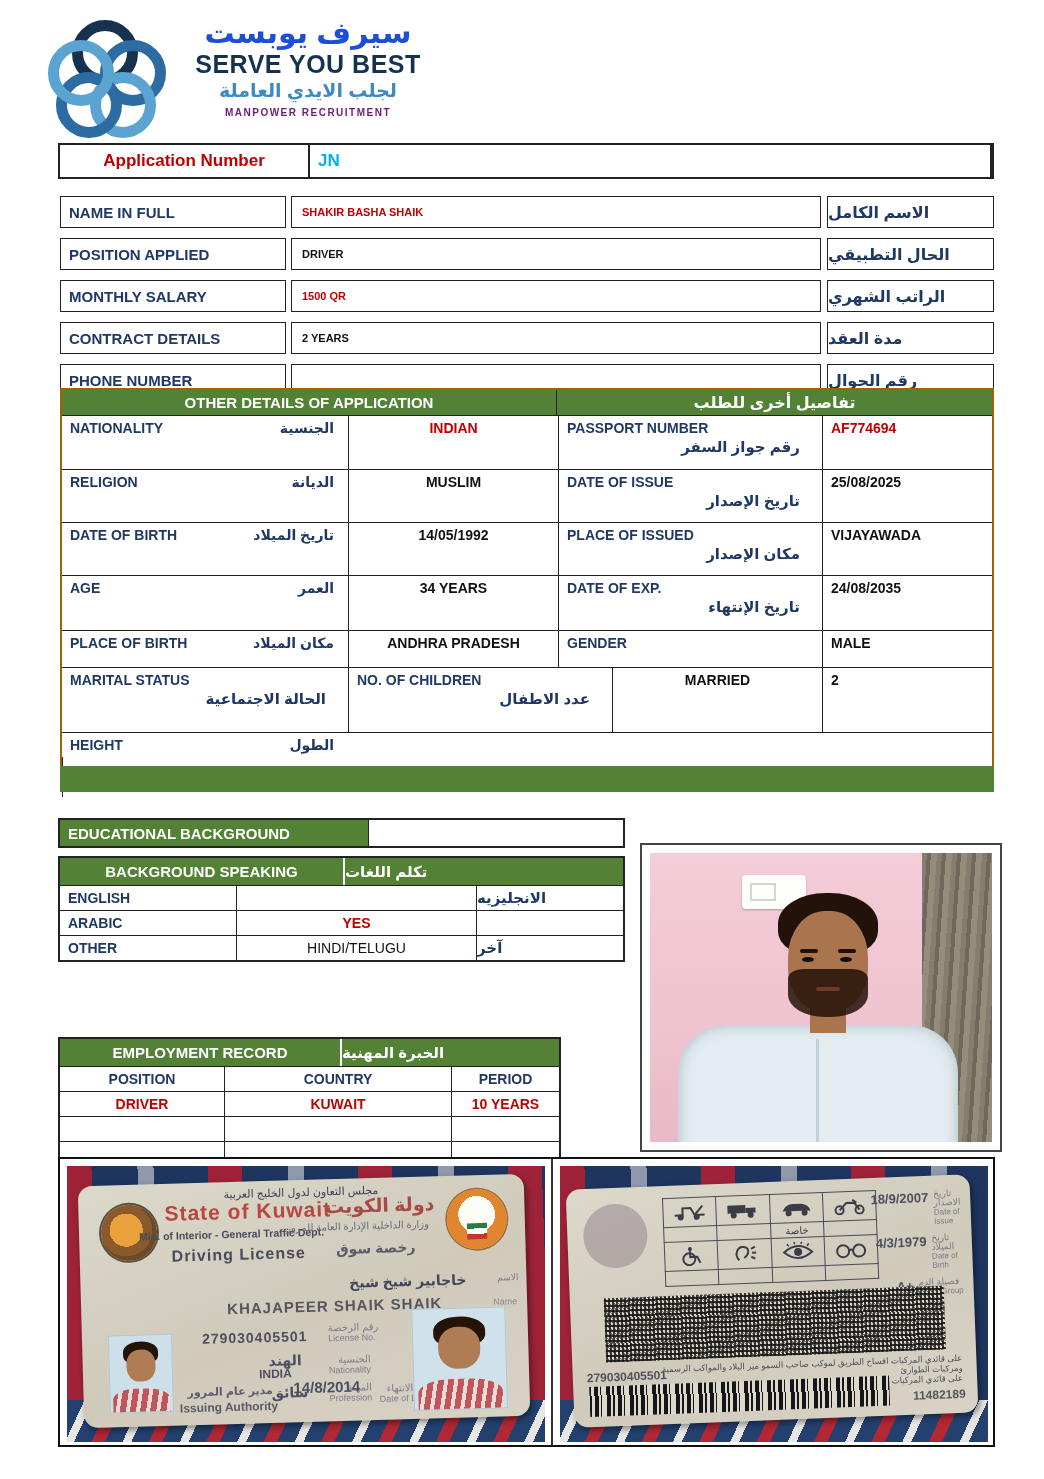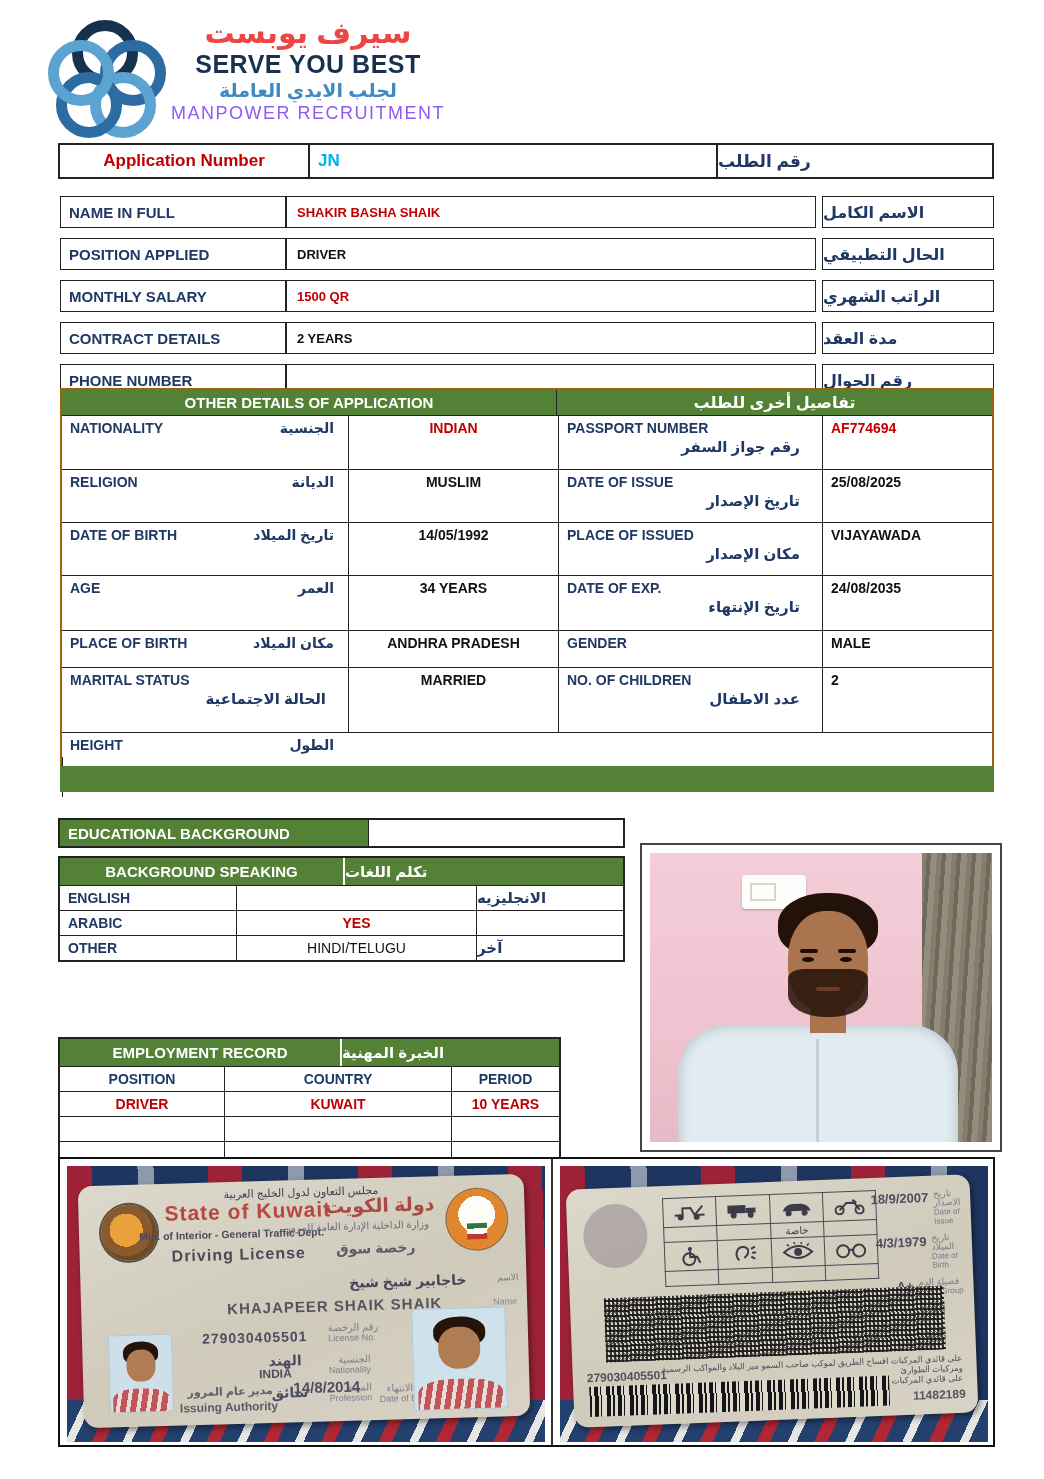--- a/index.html
+++ b/index.html
@@ -9,33 +9,33 @@
   .navy{color:#1f3864;}
   .red{color:#c00000;}
   .cyan{color:#00b0f0;}
   .rtl{direction:rtl;}
   
   .logo-wrap{left:46px;top:16px;width:420px;height:120px;}
   .knot{left:2px;top:4px;width:96px;height:100px;}
   .ring{position:absolute;width:44px;height:44px;border-radius:50%;border:11px solid #16324f;}
   .r2{border-color:#2d6ca2;} .r3{border-color:#5ba3d0;}
   .logo-text{left:112px;top:0;width:300px;text-align:center;}
-  .logo-ar{font-size:30px;font-weight:bold;color:#ef4444;line-height:34px;}
+  .logo-ar{font-size:30px;font-weight:bold;color:#1d4ed8;line-height:34px;}
   .logo-en{font-size:25px;font-weight:bold;color:#16324f;letter-spacing:.5px;line-height:28px;}
   .logo-ar2{font-size:19px;font-weight:bold;color:#3e8ac2;line-height:26px;}
-  .logo-en2{font-size:18px;font-weight:normal;color:#8b5cf6;letter-spacing:1.5px;line-height:18px;}
+  .logo-en2{font-size:10px;font-weight:bold;color:#701a75;letter-spacing:1.5px;line-height:18px;}
   
   .app-row{left:58px;top:143px;width:936px;height:36px;border:2px solid #222;display:flex;box-sizing:border-box;}
   .app-row .c1{width:248px;border-right:2px solid #222;display:flex;align-items:center;justify-content:center;font-size:17px;font-weight:bold;}
   .app-row .c2{flex:1;border-right:2px solid #222;display:flex;align-items:center;padding-left:8px;font-size:17px;font-weight:bold;}
   .app-row .c3{width:264px;display:flex;align-items:center;justify-content:flex-end;padding-right:10px;font-size:17px;font-weight:bold;direction:rtl;}
   
   .m-row{left:60px;width:934px;height:32px;display:flex;}
   .m-lbl{width:226px;border:1.5px solid #222;box-sizing:border-box;display:flex;align-items:center;padding-left:8px;font-size:15px;font-weight:bold;background:#fff;}
-  .m-val{width:530px;border:1.5px solid #222;box-sizing:border-box;display:flex;align-items:center;padding-left:10px;font-size:13px;font-weight:bold;}
+  .m-val{width:530px;margin-left:5px;border:1.5px solid #222;box-sizing:border-box;display:flex;align-items:center;padding-left:10px;font-size:11px;font-weight:bold;}
   .m-ar{flex:1;margin-left:6px;border:1.5px solid #222;box-sizing:border-box;display:flex;align-items:center;justify-content:flex-end;padding-right:8px;font-size:16px;font-weight:bold;direction:rtl;}
   
   .od{left:60px;top:388px;width:934px;border:2px solid #a16207;box-sizing:border-box;}
   .od-head{display:flex;height:25px;background:#538135;color:#fff;font-weight:bold;}
   .od-head .h1{width:494px;border-right:1.5px solid #222;display:flex;align-items:center;justify-content:center;font-size:15px;}
   .od-head .h2{flex:1;display:flex;align-items:center;justify-content:center;font-size:16px;direction:rtl;}
   .od-r{display:flex;border-top:1.5px solid #222;box-sizing:border-box;}
   .od-c{box-sizing:border-box;padding:4px 8px;font-size:14px;font-weight:bold;}
   .od-c1{width:286px;}
   .od-c2{width:210px;border-left:1.5px solid #222;text-align:center;}
@@ -158,21 +158,20 @@
     <div class="logo-ar rtl">سيرف يوبست</div>
     <div class="logo-en">SERVE YOU BEST</div>
     <div class="logo-ar2 rtl">لجلب الايدي العاملة</div>
     <div class="logo-en2">MANPOWER RECRUITMENT</div>
   </div>
 </div>
 
 <div class="abs app-row">
   <div class="c1 red">Application Number</div>
   <div class="c2 cyan">JN</div>
-  <div class="c3 navy">رقم الطلب</div>
 </div>
 
 <div class="abs m-row" style="top:196px;">
   <div class="m-lbl navy">NAME IN FULL</div>
   <div class="m-val red">SHAKIR BASHA SHAIK</div>
   <div class="m-ar navy">الاسم الكامل</div>
 </div>
 <div class="abs m-row" style="top:238px;">
   <div class="m-lbl navy">POSITION APPLIED</div>
   <div class="m-val" style="color:#111;">DRIVER</div>
@@ -270,25 +269,25 @@
     <div class="od-c od-c2" style="color:#111;">ANDHRA PRADESH</div>
     <div class="od-c od-c3">GENDER</div>
     <div class="od-c od-c4" style="color:#111;">MALE</div>
   </div>
 
   <div class="od-r" style="height:65px;">
     <div class="od-c od-c1">
         <div>MARITAL STATUS</div>
         <div class="ar-sub">الحالة الاجتماعية</div>
       </div>
-    <div class="od-c od-c2" style="color:#111;">MARRIED</div>
     <div class="od-c od-c3">
         <div>NO. OF CHILDREN</div>
         <div class="ar-sub">عدد الاطفال</div>
       </div>
+    <div class="od-c od-c2" style="color:#111;">MARRIED</div>
     <div class="od-c od-c4" style="color:#111;">2</div>
   </div>
 
   <div class="od-r" style="height:36px;flex-direction:column;">
     <div class="od-c od-c1">
         <div class="lbl-line">
           <span>HEIGHT</span>
           <span class="rtl" style="padding-right:6px;">الطول</span>
         </div>
       </div>

